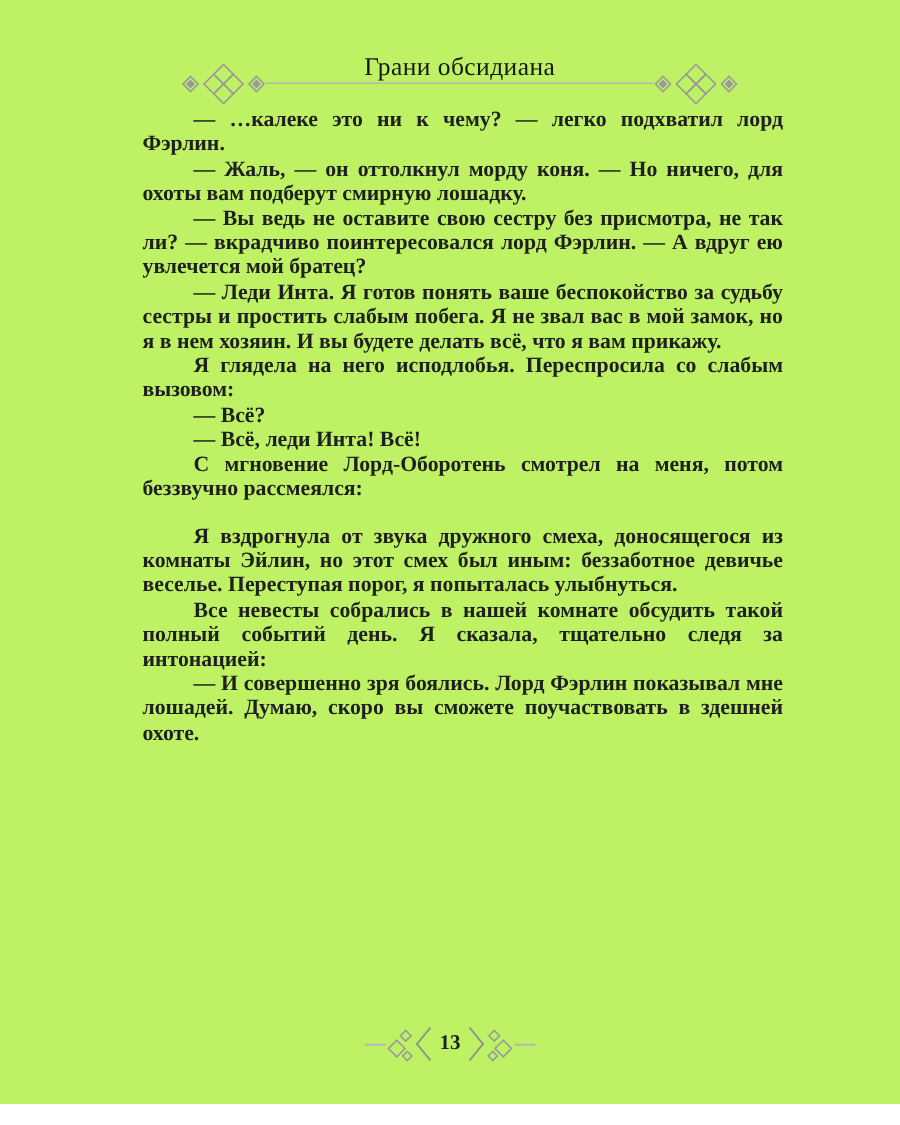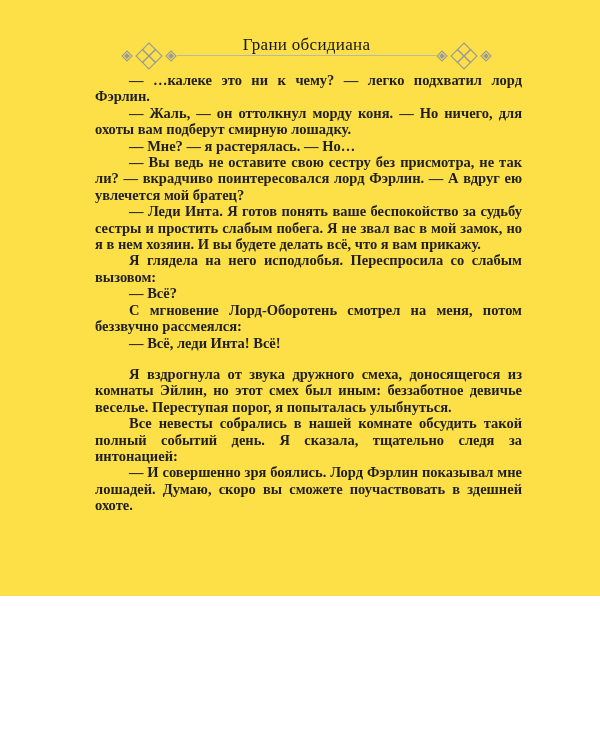--- a/index.html
+++ b/index.html
@@ -1,20 +1,20 @@
 <!DOCTYPE html>
 <html lang="ru"><head>
 <meta charset="utf-8">
 <style>
   html, body { margin: 0; padding: 0; background: #ffffff; }
   .page {
     position: relative;
     width: 600px;
-    height: 596px;
-    background: #fde047;
+    height: 736px;
+    background: #bef264;
     overflow: hidden;
     font-family: "Liberation Serif", "DejaVu Serif", serif;
   }
 
   
   .header {
     position: absolute;
     top: 38px;
     left: 120px;
     right: 107px;
@@ -109,27 +109,26 @@
         <path d="M51 13 L56 18 L51 23 L46 18 Z"></path>
         <path d="M51 15.8 L53.2 18 L51 20.2 L48.8 18 Z" fill="#9a9a9a"></path>
       </g>
     </svg>
     <div class="title">Грани обсидиана</div>
   </div>
 
   <div class="bodytext">
     <p>— …калеке это ни к чему? — легко подхватил лорд Фэрлин.</p>
     <p>— Жаль, — он оттолкнул морду коня. — Но ничего, для охоты вам подберут смирную лошадку.</p>
-    <p>— Мне? — я растерялась. — Но…</p>
     <p>— Вы ведь не оставите свою сестру без присмотра, не так ли? — вкрадчиво поинтересовался лорд Фэрлин. — А вдруг ею увлечется мой братец?</p>
     <p>— Леди Инта. Я готов понять ваше беспокойство за судьбу сестры и простить слабым побега. Я не звал вас в мой замок, но я в нем хозяин. И вы будете делать всё, что я вам прикажу.</p>
     <p>Я глядела на него исподлобья. Переспросила со слабым вызовом:</p>
     <p>— Всё?</p>
+    <p>— Всё, леди Инта! Всё!</p>
     <p>С мгновение Лорд-Оборотень смотрел на меня, потом беззвучно рассмеялся:</p>
-    <p>— Всё, леди Инта! Всё!</p>
     <p class="scene-break">Я вздрогнула от звука дружного смеха, доносящегося из комнаты Эйлин, но этот смех был иным: беззаботное девичье веселье. Переступая порог, я попыталась улыбнуться.</p>
     <p>Все невесты собрались в нашей комнате обсудить такой полный событий день. Я сказала, тщательно следя за интонацией:</p>
     <p>— И совершенно зря боялись. Лорд Фэрлин показывал мне лошадей. Думаю, скоро вы сможете поучаствовать в здешней охоте.</p>
   </div>
 
   <div class="footer">
     <svg width="46" height="26" viewBox="0 0 46 26">
       <line x1="0" y1="13.5" x2="14" y2="13.5" stroke="#b6b6b6" stroke-width="1.2"></line>
       <g stroke="#9a9a9a" stroke-width="1.1" fill="none">
         <path d="M21.5 10.5 L27 16 L21.5 21.5 L16 16 Z"></path>

